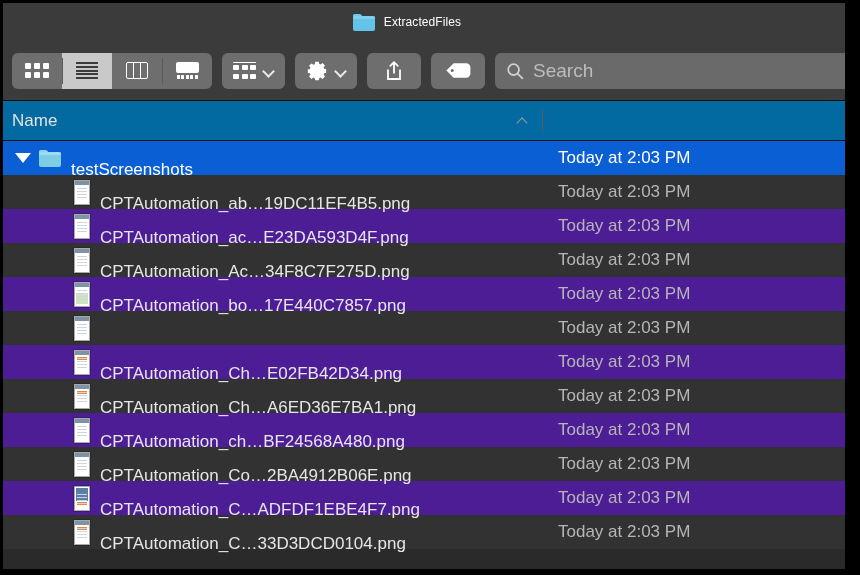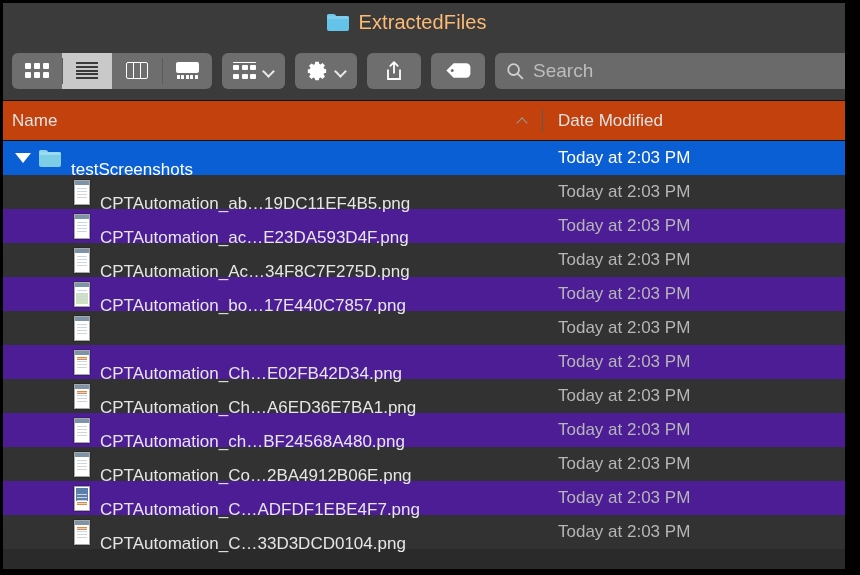--- a/index.html
+++ b/index.html
@@ -34,22 +34,22 @@
     justify-content: center;
     position: relative;
   }
   .title-inner {
     display: flex;
     align-items: center;
     gap: 9px;
     transform: translateX(-17px);
   }
   .title-text {
-    font-size: 20px;
-    color: #fdba74;
+    font-size: 12px;
+    color: #ffffff;
     font-weight: 400;
     letter-spacing: 0.1px;
   }
   .folder-ico {
     width: 22px;
     height: 17px;
     position: relative;
     flex: none;
   }
   .folder-ico .tab {
@@ -212,21 +212,21 @@
   }
   .search .ph {
     font-size: 19px;
     color: #bdbdbd;
   }
   .ico-search { width: 18px; height: 18px; flex: none; }
 
   
   .colhead {
     height: 39px;
-    background: #c2410c;
+    background: #0369a1;
     display: flex;
     align-items: center;
     border-bottom: 1px solid #141414;
     position: relative;
   }
   .colhead .c-name {
     width: 540px;
     display: flex;
     align-items: center;
     justify-content: space-between;
@@ -476,23 +476,20 @@
       </svg>
       <span class="ph">Search</span>
     </div>
   </div>
 
   <div class="colhead">
     <div class="c-name">
       <span class="lbl">Name</span>
       <span class="sortchev"></span>
     </div>
-    <div class="c-date">
-      <span class="lbl">Date Modified</span>
-    </div>
   </div>
 
   <div class="list" id="file-list">
       <div class="row selected">
         <div class="cell-name">
           <span class="disclosure">
             <span class="tri"></span>
           </span>
           <span class="row-folder">
             <span class="tab"></span>

